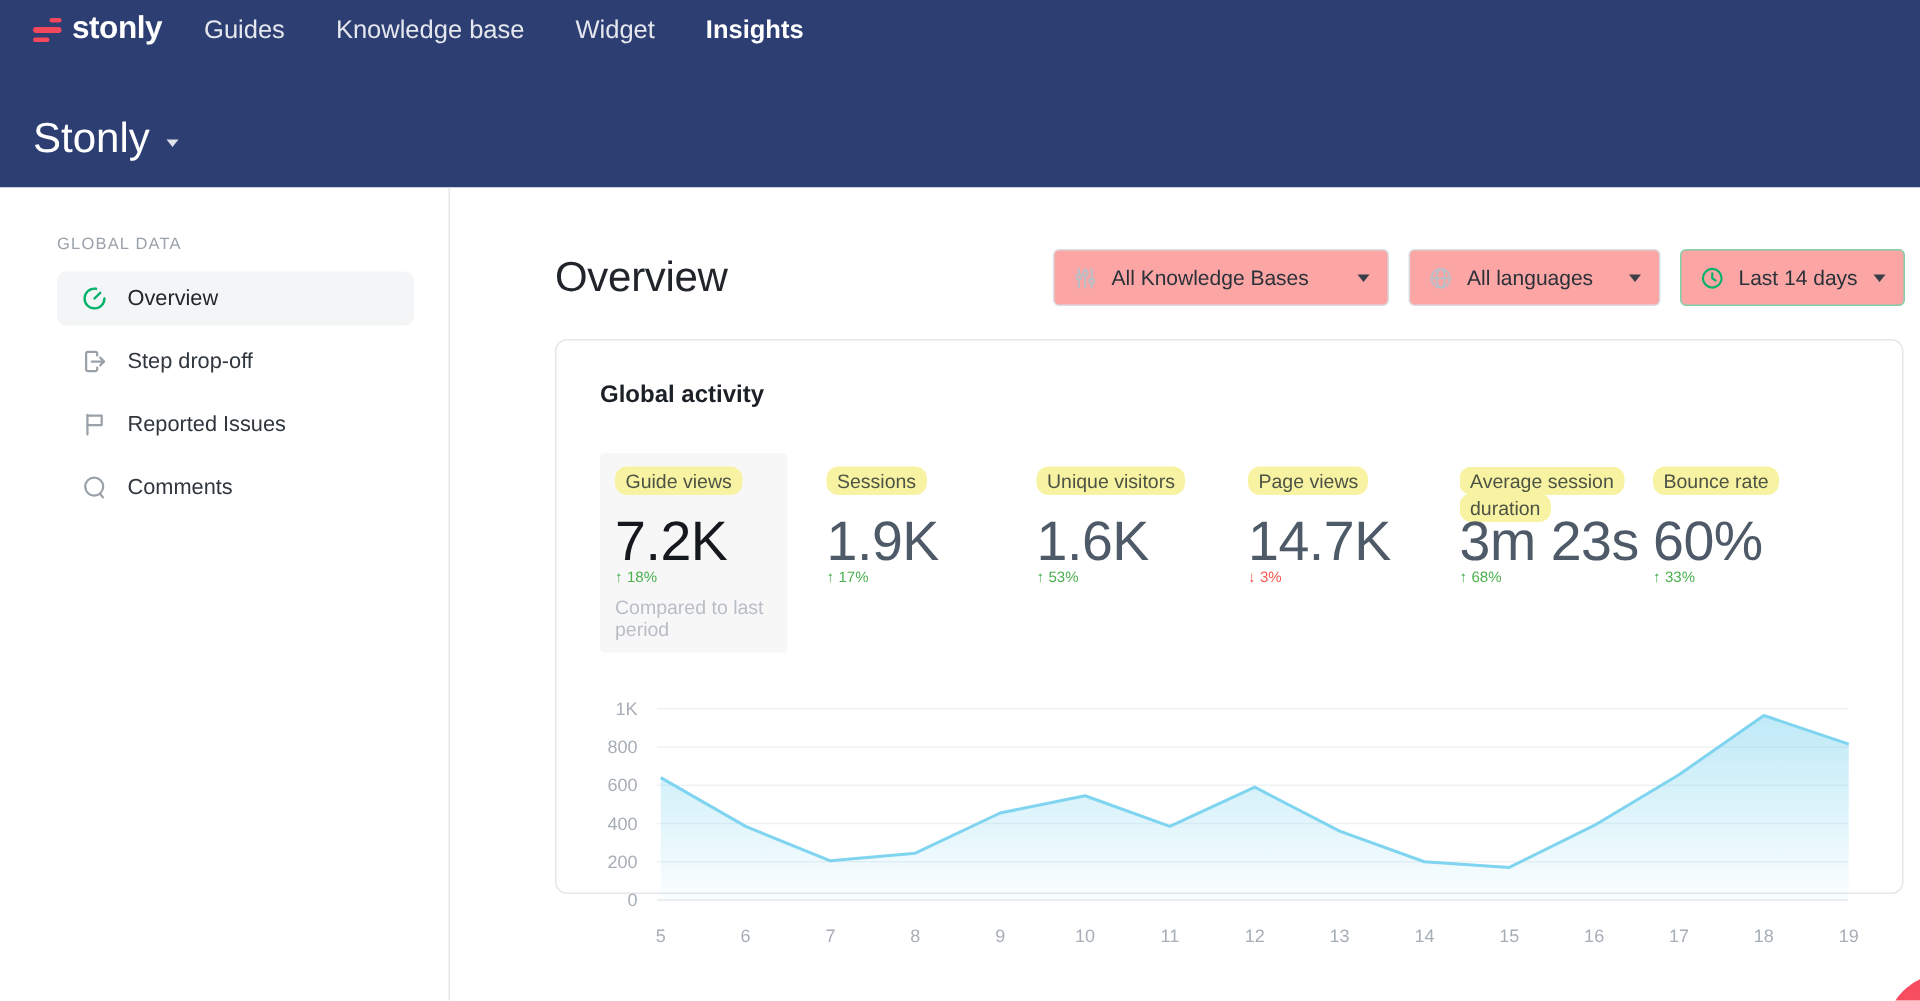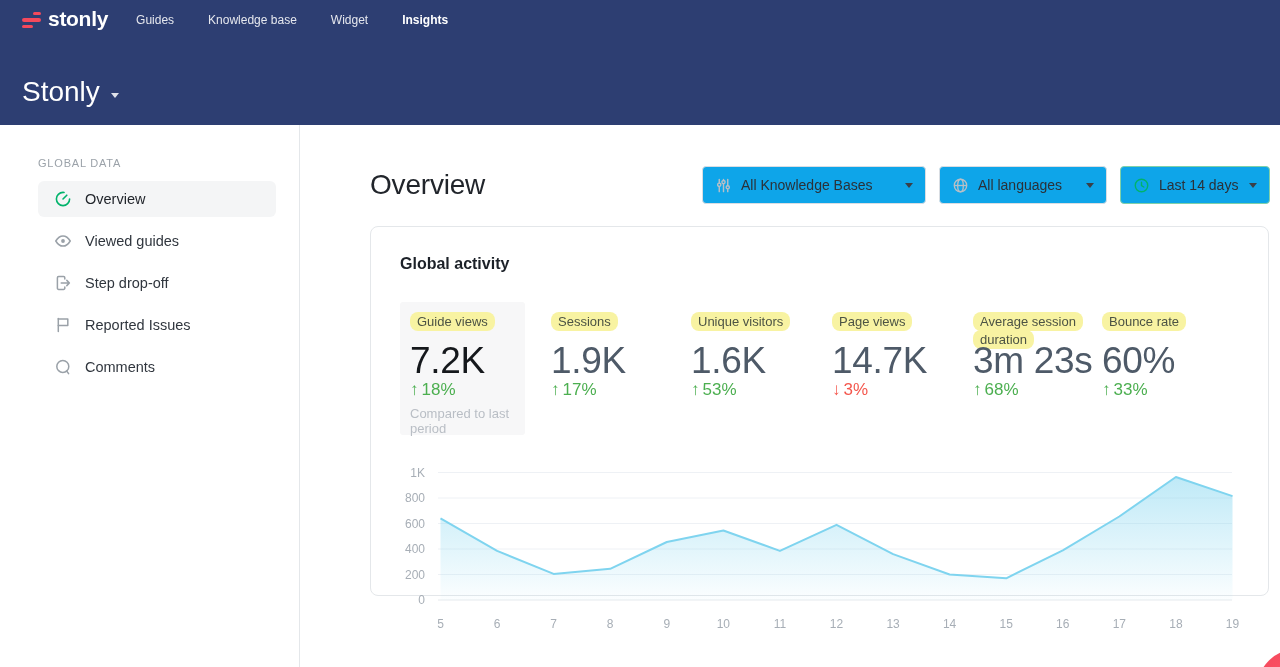--- a/index.html
+++ b/index.html
@@ -12,21 +12,21 @@
     background:var(--navy,#2d3e72); color:#fff; }
   .topbar-row { display:flex; align-items:center; height:40px; padding-left:22px; }
   .brand { display:flex; align-items:center; gap:7px; cursor:pointer; }
   .logo-mark { display:flex; flex-direction:column; gap:3px; width:19px; }
   .logo-mark i { display:block; height:3.5px; border-radius:2px; background:var(--coral,#f4495c); }
   .logo-mark .b1 { width:8px; margin-left:11px; }
   .logo-mark .b2 { width:19px; }
   .logo-mark .b3 { width:11px; }
   .logo-text { font-size:21px; font-weight:700; letter-spacing:-0.3px; margin-top:-2px; }
   .topnav { display:flex; gap:34px; margin-left:28px; }
-  .topnav .nav-item { font-size:12px; color:rgba(255,255,255,0.88); cursor:pointer; }
+  .topnav .nav-item { font-size:17px; color:rgba(255,255,255,0.88); cursor:pointer; }
   .topnav .nav-item.active { font-weight:700; color:#fff; }
   .workspace { position:absolute; left:22px; top:76px; display:flex; align-items:center; gap:11px;
     font-size:28px; color:#fff; cursor:pointer; }
   .caret { width:0; height:0; border-left:4px solid transparent; border-right:4px solid transparent;
     border-top:5px solid #3a3f47; display:inline-block; }
   .caret-light { border-top-color:rgba(255,255,255,0.85); margin-top:6px; }
 
   
   .sidebar { position:absolute; left:0; top:125px; width:300px; height:542px; background:#fff;
     border-right:1px solid #e4e7ea;padding-left:16px; }
@@ -38,21 +38,21 @@
   .side-item.active { background:#f4f5f6; color:#22262c; }
   .side-item .icon { width:18px; height:18px; margin-right:13px; color:#9aa1a8; flex:none; }
   .side-item.active .icon { color:var(--green,#00b36b); }
   .icon svg { display:block; width:100%; height:100%; }
 
   
   .main { position:absolute; left:300px; top:125px; width:980px; height:542px; background:#fff; }
   .controls-row { position:absolute; left:70px; top:41px; width:900px; display:flex; align-items:center; }
   .page-title { font-size:28px; font-weight:400; color:#21252b; letter-spacing:-0.2px; }
   .filters { margin-left:auto; display:flex; gap:13px; }
-  .filter-btn { display:flex; align-items:center; height:38px; background:#0ea5e9;
+  .filter-btn { display:flex; align-items:center; height:38px; background:#fca5a5;
     border:1px solid #d9dde2; border-radius:4px; padding:0 12px; font-size:14px; color:#2b3138;
     cursor:pointer; font-family:"Liberation Sans", sans-serif; }
   .filter-btn .icon { width:17px; height:17px; margin-right:9px; color:#b9bfc6; }
   .filter-btn .caret { margin-left:auto; }
   .filter-btn.accent { border-color:#7fd0a8; }
   .filter-btn.accent .icon { color:var(--green,#00b36b); }
   .filter-btn.b1 { width:224px; }
   .filter-btn.b2 { width:168px; }
   .filter-btn.b3 { width:150px; }
   .filter-btn .flabel { white-space:nowrap; }
@@ -64,21 +64,21 @@
   .metrics { position:absolute; left:39px; top:85px; display:flex; }
   .metric { width:140px; }
   .metric .labelwrap { height:34px; }
   .pill { display:inline; background:var(--yellow,#f8f3a2); border-radius:8px; padding:2px 7px;
     font-size:13px; color:#4c5344; line-height:17px;
     -webkit-box-decoration-break:clone; box-decoration-break:clone; }
   .metric .value { font-size:37px; line-height:30px; color:#4e5a68; letter-spacing:-0.3px; }
   .metric.active-col { width:125px; margin:-10px 26px 0 -10px; background:#f7f7f8; border-radius:3px;
     padding:10px; height:133px; }
   .metric.active-col .value { color:#15181c; }
-  .metric .change { margin-top:4px; font-size:17px; font-weight:400; color:var(--pos,#4caf50); }
+  .metric .change { margin-top:4px; font-size:10px; font-weight:400; color:var(--pos,#4caf50); }
   .metric .change.down { color:var(--neg,#f4574d); }
   .metric .change .arr { margin-right:3px; font-weight:700; }
   .metric .note { margin-top:6px; font-size:13px; line-height:15px; color:#b9bec5; }
   .m-avg { width:129px; }
   .m-page { width:141px; }
   .m-uniq { width:141px; }
   .m-bounce { width:158px; }
 
   .chart-wrap { position:absolute; left:0; top:229px; width:899px; height:190px; }
   .chart-wrap svg { display:block; }
@@ -117,29 +117,20 @@
     <div class="side-section">GLOBAL DATA</div>
     <ul class="side-list" id="side-list">
         <li class="side-item active">
           <span class="icon">
             <svg viewBox="0 0 18 18" fill="none" stroke="currentColor" stroke-width="1.6" stroke-linecap="round">
               <circle cx="9" cy="9" r="6.6" stroke-dasharray="32 9.5"></circle>
               <path d="M9 9 L12.8 5.2"></path>
             </svg>
           </span>
           <span class="label">Overview</span>
-        </li>
-        <li class="side-item">
-          <span class="icon">
-            <svg viewBox="0 0 18 18" fill="none" stroke="currentColor" stroke-width="1.5">
-              <path d="M1.8 9 C4.2 4.9 7 3.9 9 3.9 C11 3.9 13.8 4.9 16.2 9 C13.8 13.1 11 14.1 9 14.1 C7 14.1 4.2 13.1 1.8 9 Z"></path>
-              <circle cx="9" cy="9" r="1.9" fill="currentColor" stroke="none"></circle>
-            </svg>
-          </span>
-          <span class="label">Viewed guides</span>
         </li>
         <li class="side-item">
           <span class="icon">
             <svg viewBox="0 0 18 18" fill="none" stroke="currentColor" stroke-width="1.5" stroke-linecap="round" stroke-linejoin="round">
               <path d="M10.8 5 V3.8 a1.2 1.2 0 0 0 -1.2 -1.2 H4.6 a1.2 1.2 0 0 0 -1.2 1.2 v10.4 a1.2 1.2 0 0 0 1.2 1.2 H9.6 a1.2 1.2 0 0 0 1.2 -1.2 V13"></path>
               <path d="M7.2 9 h8.2 m-2.6 -2.6 L15.4 9 l-2.6 2.6"></path>
             </svg>
           </span>
           <span class="label">Step drop-off</span>
         </li>

